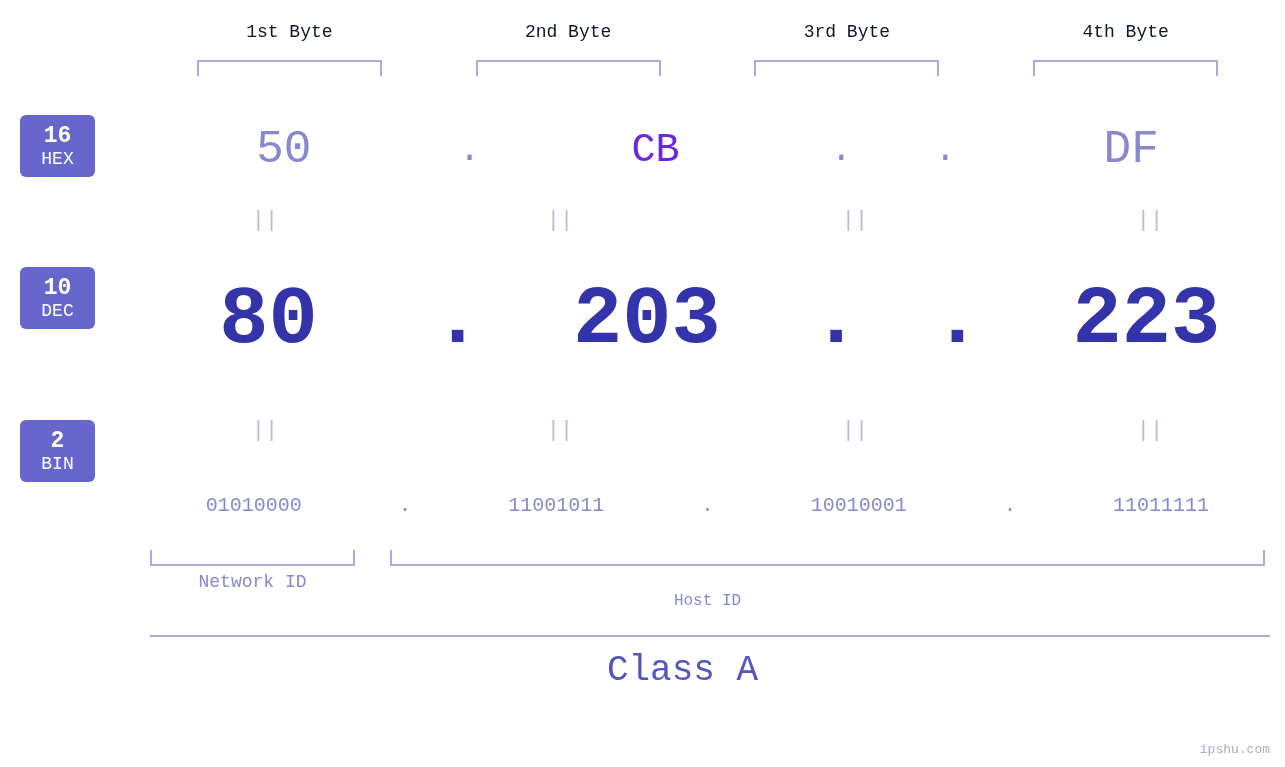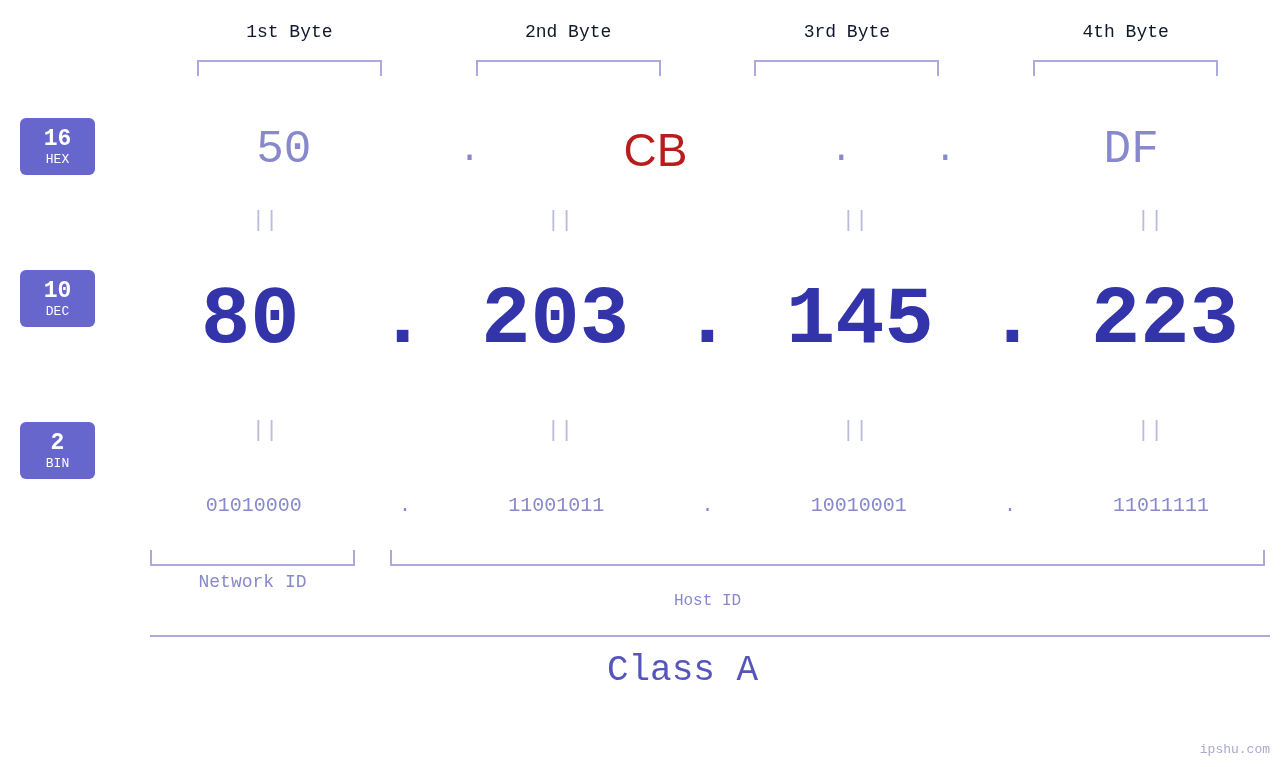--- a/index.html
+++ b/index.html
@@ -38,21 +38,21 @@
       padding: 8px 5px;
     }
 
     .base-number {
       font-size: 23px;
       font-weight: bold;
       display: block;
     }
 
     .base-label {
-      font-size: 13px;
+      font-size: 18px;
       display: block;
     }
 
     
     .page {
       width: 1285px;
       height: 767px;
       background: white;
       position: relative;
       overflow: hidden;
@@ -101,42 +101,41 @@
     </div>
     <div class="base-badge">
       <span class="base-number">2</span>
       <span class="base-label">BIN</span>
     </div>
   </div>
 
   <div style="position:absolute; top:110px; left:130px; right:0; height:80px; display:flex; align-items:center; justify-content:space-around; padding:0 20px;">
     <span style="color:#8888cc; font-size:46px; font-family:'Courier New',monospace; width:185px; text-align:center;">50</span>
     <span style="color:#8888cc; font-size:36px; font-family:'Courier New',monospace;">.</span>
-    <span style="color:#b91c1c; font-size:46px; font-family:Liberation Sans, sans-serif; width:185px; text-align:center;">CB</span>
+    <span style="color:#6d28d9; font-size:40px; font-family:Liberation Mono, monospace; width:185px; text-align:center;">CB</span>
     <span style="color:#8888cc; font-size:36px; font-family:'Courier New',monospace;">.</span>
     <span style="color:#8888cc; font-size:36px; font-family:'Courier New',monospace;">.</span>
     <span style="color:#8888cc; font-size:46px; font-family:'Courier New',monospace; width:185px; text-align:center;">DF</span>
   </div>
 
   <div style="position:absolute; top:200px; left:130px; right:0; height:40px; display:flex; align-items:center; justify-content:space-around; padding:0 20px;">
     <span style="color:#bbbbdd; font-size:22px; font-family:'Courier New',monospace; width:185px; text-align:center;">||</span>
     <span style="width:20px;"></span>
     <span style="color:#bbbbdd; font-size:22px; font-family:'Courier New',monospace; width:185px; text-align:center;">||</span>
     <span style="width:20px;"></span>
     <span style="color:#bbbbdd; font-size:22px; font-family:'Courier New',monospace; width:185px; text-align:center;">||</span>
     <span style="width:20px;"></span>
     <span style="color:#bbbbdd; font-size:22px; font-family:'Courier New',monospace; width:185px; text-align:center;">||</span>
   </div>
 
   <div style="position:absolute; top:240px; left:130px; right:0; height:160px; display:flex; align-items:center; justify-content:space-around; padding:0 10px;">
     <span style="color:#3333aa; font-size:82px; font-weight:bold; font-family:'Courier New',monospace; width:185px; text-align:center;">80</span>
     <span style="color:#3333aa; font-size:82px; font-weight:bold; font-family:'Courier New',monospace;">.</span>
     <span style="color:#3333aa; font-size:82px; font-weight:bold; font-family:'Courier New',monospace; width:185px; text-align:center;">203</span>
     <span style="color:#3333aa; font-size:82px; font-weight:bold; font-family:'Courier New',monospace;">.</span>
-    <span style="color:#3333aa; font-size:82px; font-weight:bold; font-family:'Courier New',monospace; width:185px; text-align:center;">145</span>
     <span style="color:#3333aa; font-size:82px; font-weight:bold; font-family:'Courier New',monospace;">.</span>
     <span style="color:#3333aa; font-size:82px; font-weight:bold; font-family:'Courier New',monospace; width:185px; text-align:center;">223</span>
   </div>
 
   <div style="position:absolute; top:410px; left:130px; right:0; height:40px; display:flex; align-items:center; justify-content:space-around; padding:0 20px;">
     <span style="color:#bbbbdd; font-size:22px; font-family:'Courier New',monospace; width:185px; text-align:center;">||</span>
     <span style="width:20px;"></span>
     <span style="color:#bbbbdd; font-size:22px; font-family:'Courier New',monospace; width:185px; text-align:center;">||</span>
     <span style="width:20px;"></span>
     <span style="color:#bbbbdd; font-size:22px; font-family:'Courier New',monospace; width:185px; text-align:center;">||</span>

